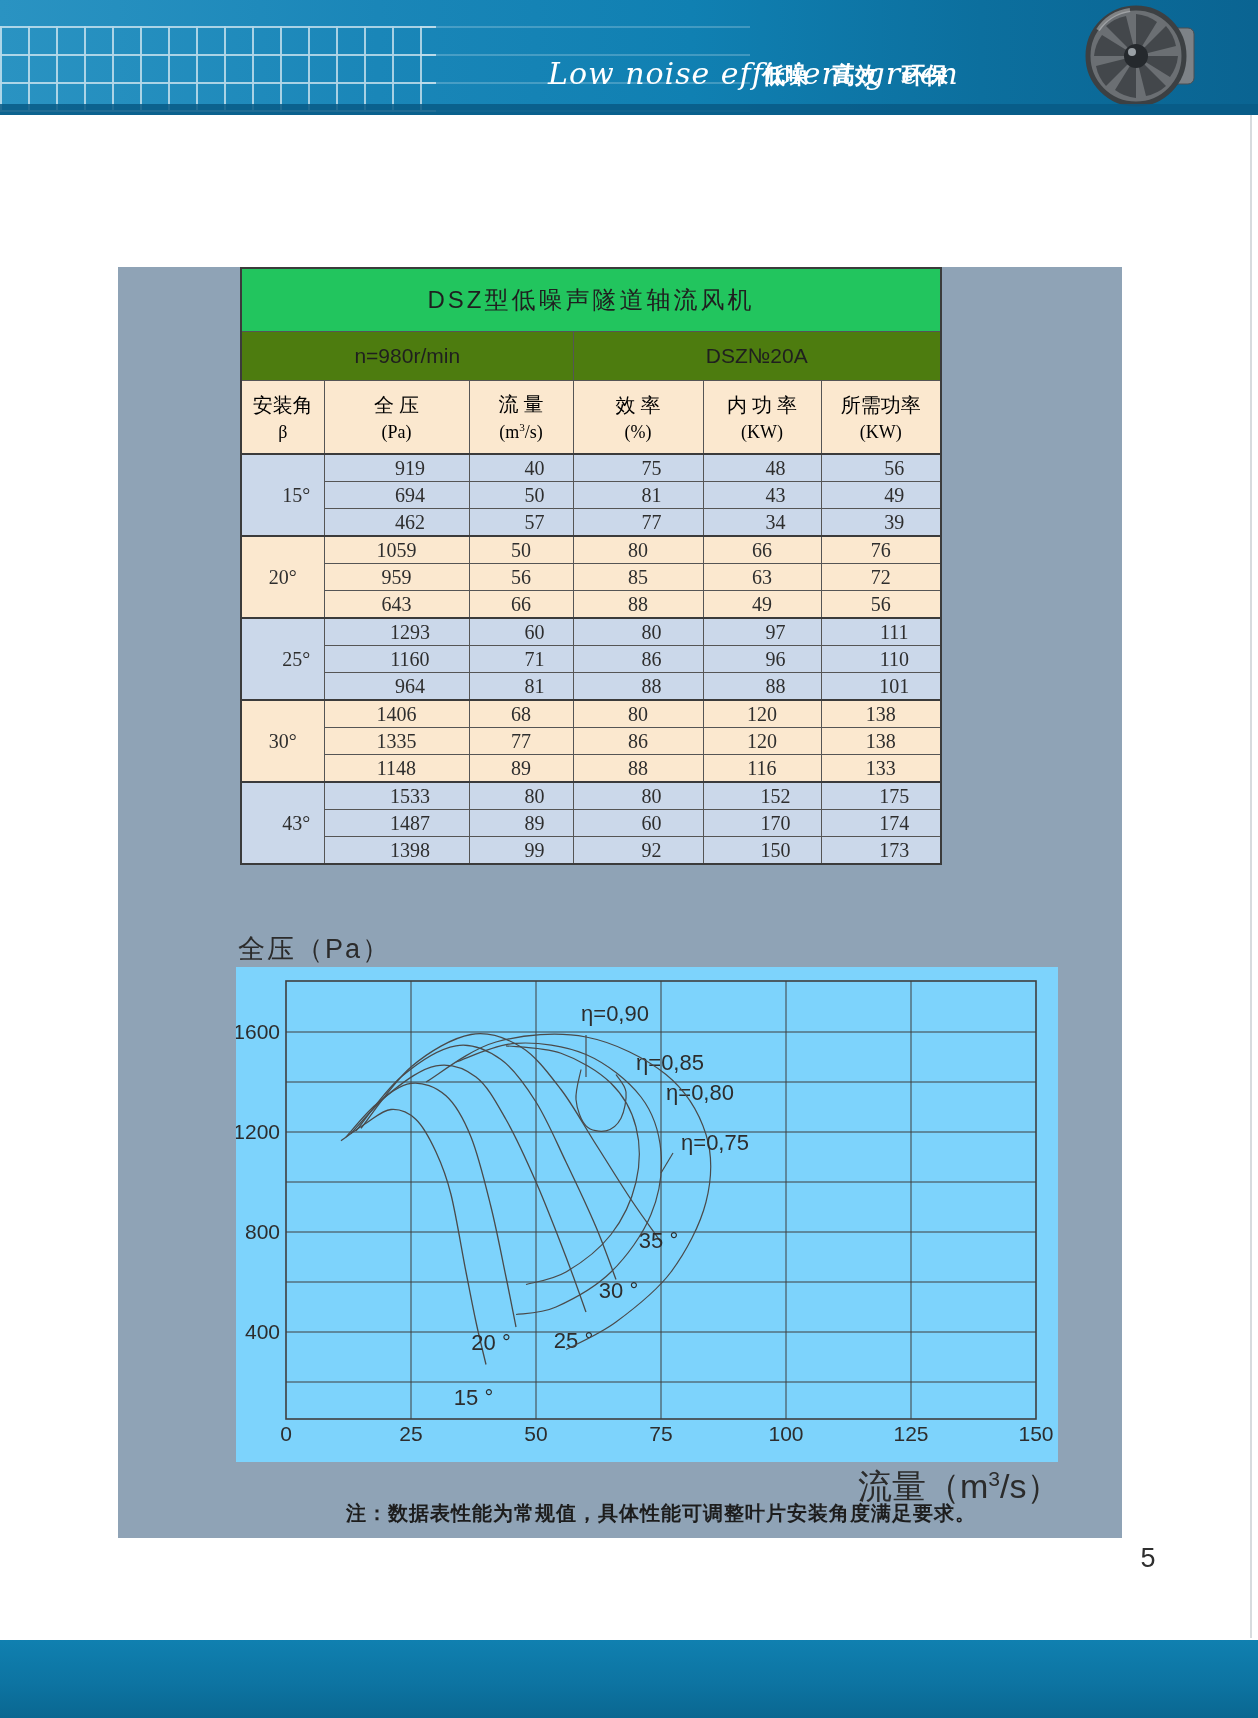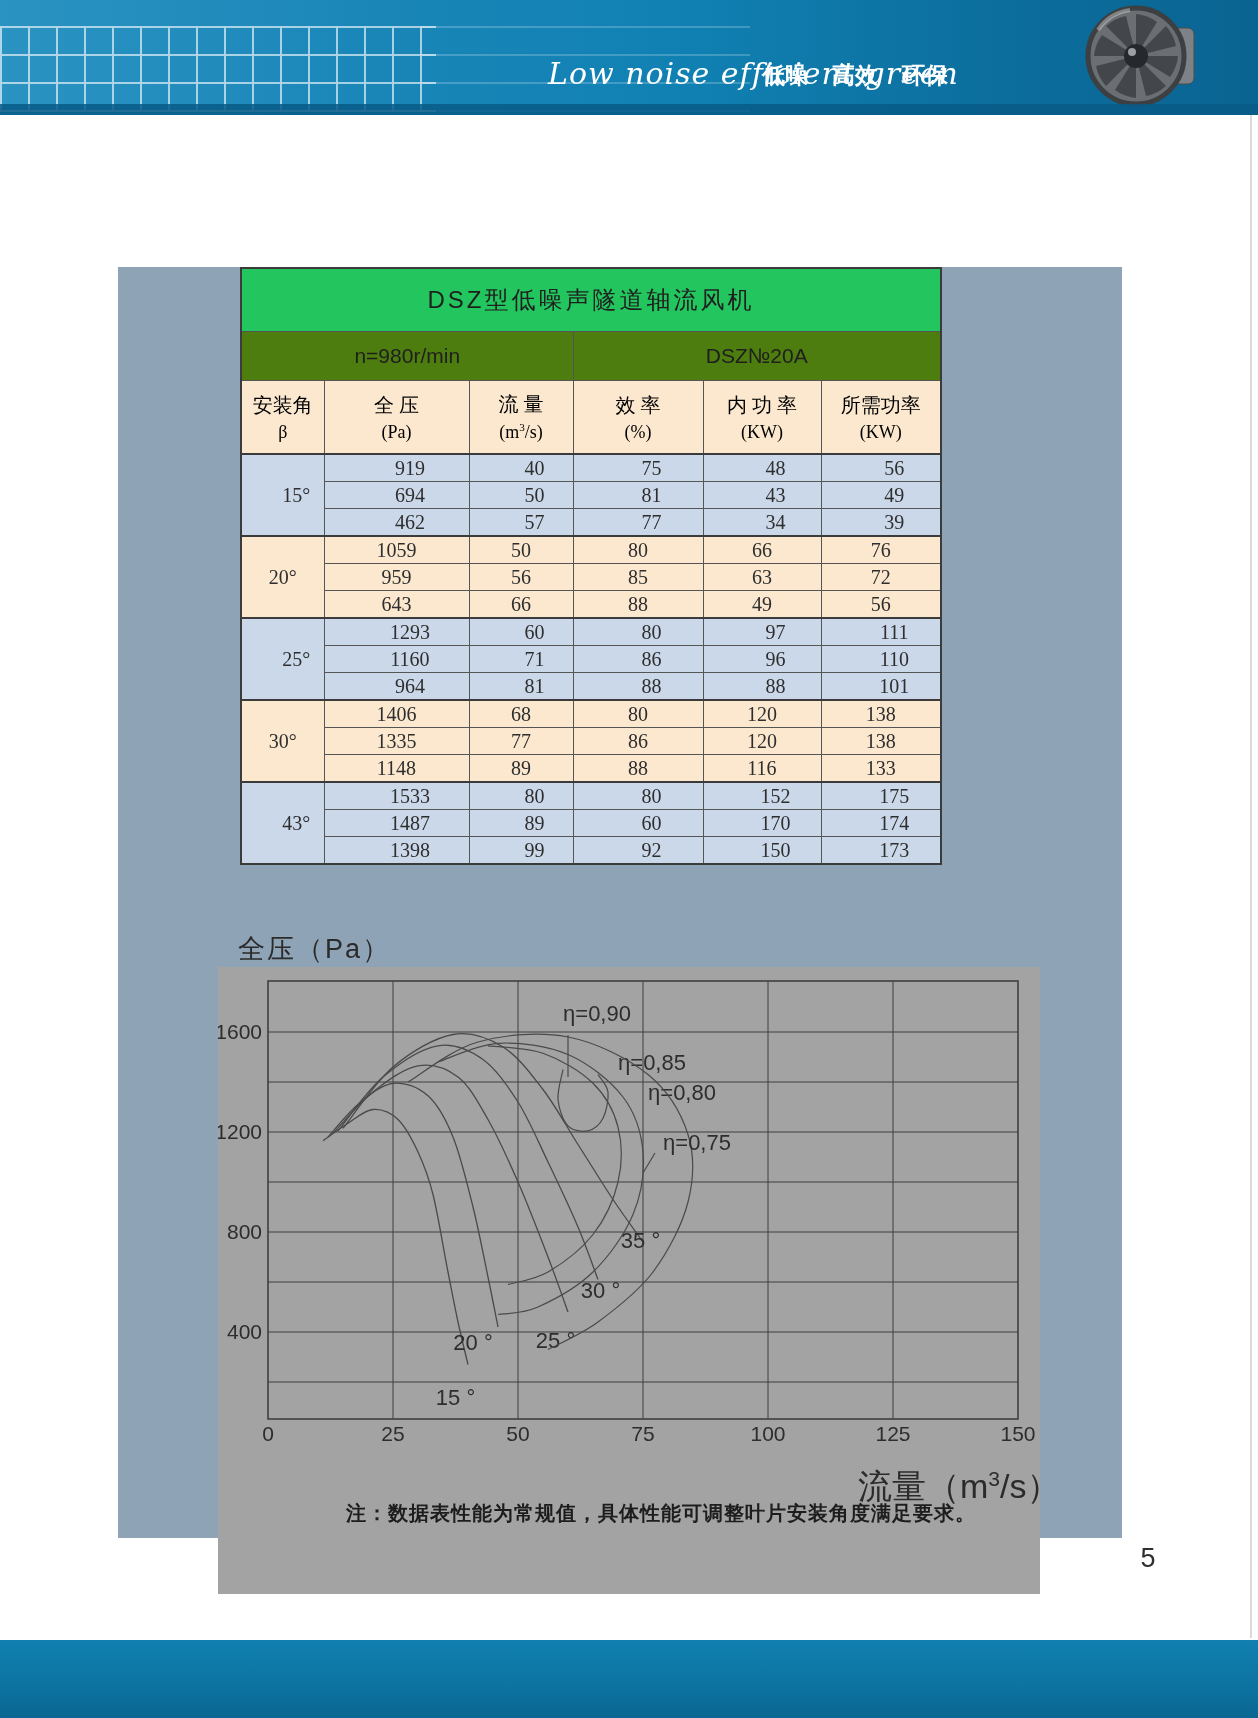--- a/index.html
+++ b/index.html
@@ -61,21 +61,21 @@
   tr.data-row td{height:26px;font-size:20px;}
   tr.g-blue td{background:#cbd8ea;padding-left:27px;}
   tr.g-cream td{background:#fbe8cf;}
   tr.group-start td{border-top:2px solid #3b3b3b;}
   td.angle-cell{font-size:20px;}
   sup{font-size:.62em;}
   
   .ylabel{
     position:absolute;left:238px;top:931px;font-size:27px;color:#2b2b2b;letter-spacing:2px;
   }
-  .chartbox{position:absolute;left:218px;top:967px;width:822px;height:627px;background:#a3a3a3;}
+  .chartbox{position:absolute;left:236px;top:967px;width:822px;height:495px;background:#7dd3fc;}
   .xlabel{
     position:absolute;left:858px;top:1464px;width:204px;text-align:left;font-size:34px;color:#2b2b2b;
   }
   .note{
     position:absolute;left:346px;top:1500px;font-size:20px;font-weight:bold;color:#1d1d1d;letter-spacing:1px;
   }
   .pagenum{
     position:absolute;left:1126px;top:1543px;width:44px;text-align:center;font-size:27px;color:#2f2f2f;
   }
   .edge-line{position:absolute;left:1250px;top:115px;width:2px;height:1523px;background:#d7dbde;}

